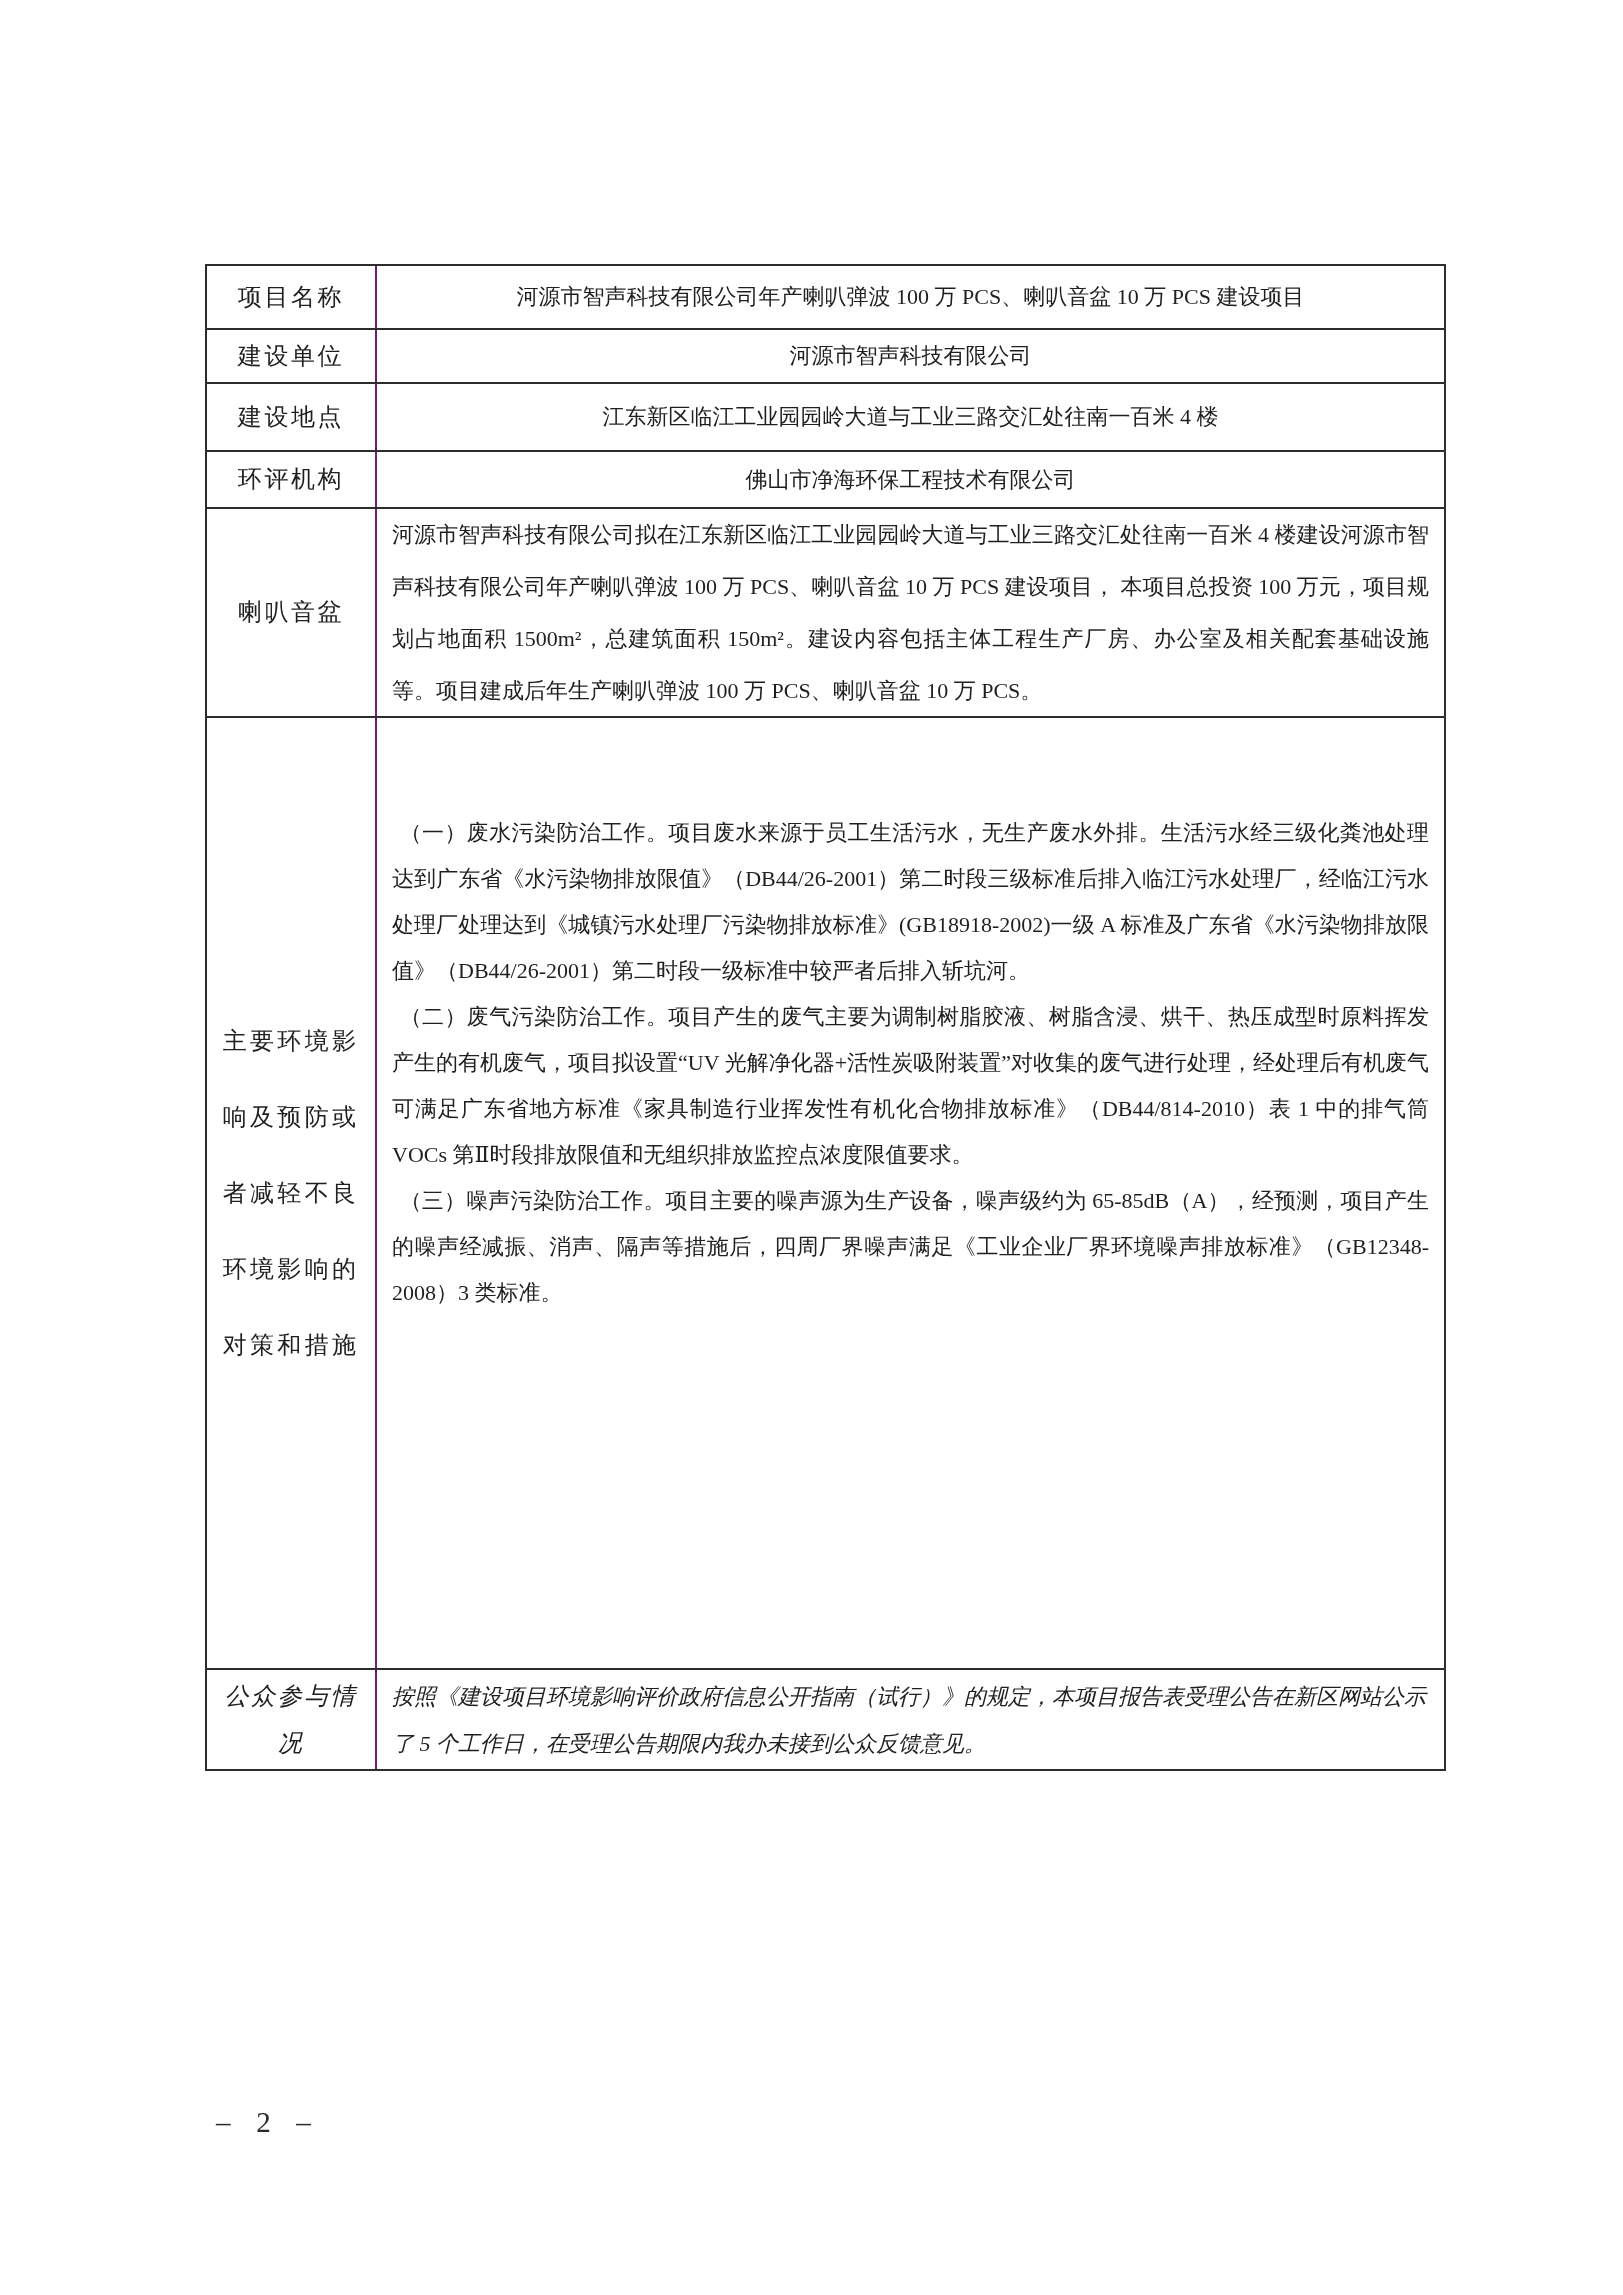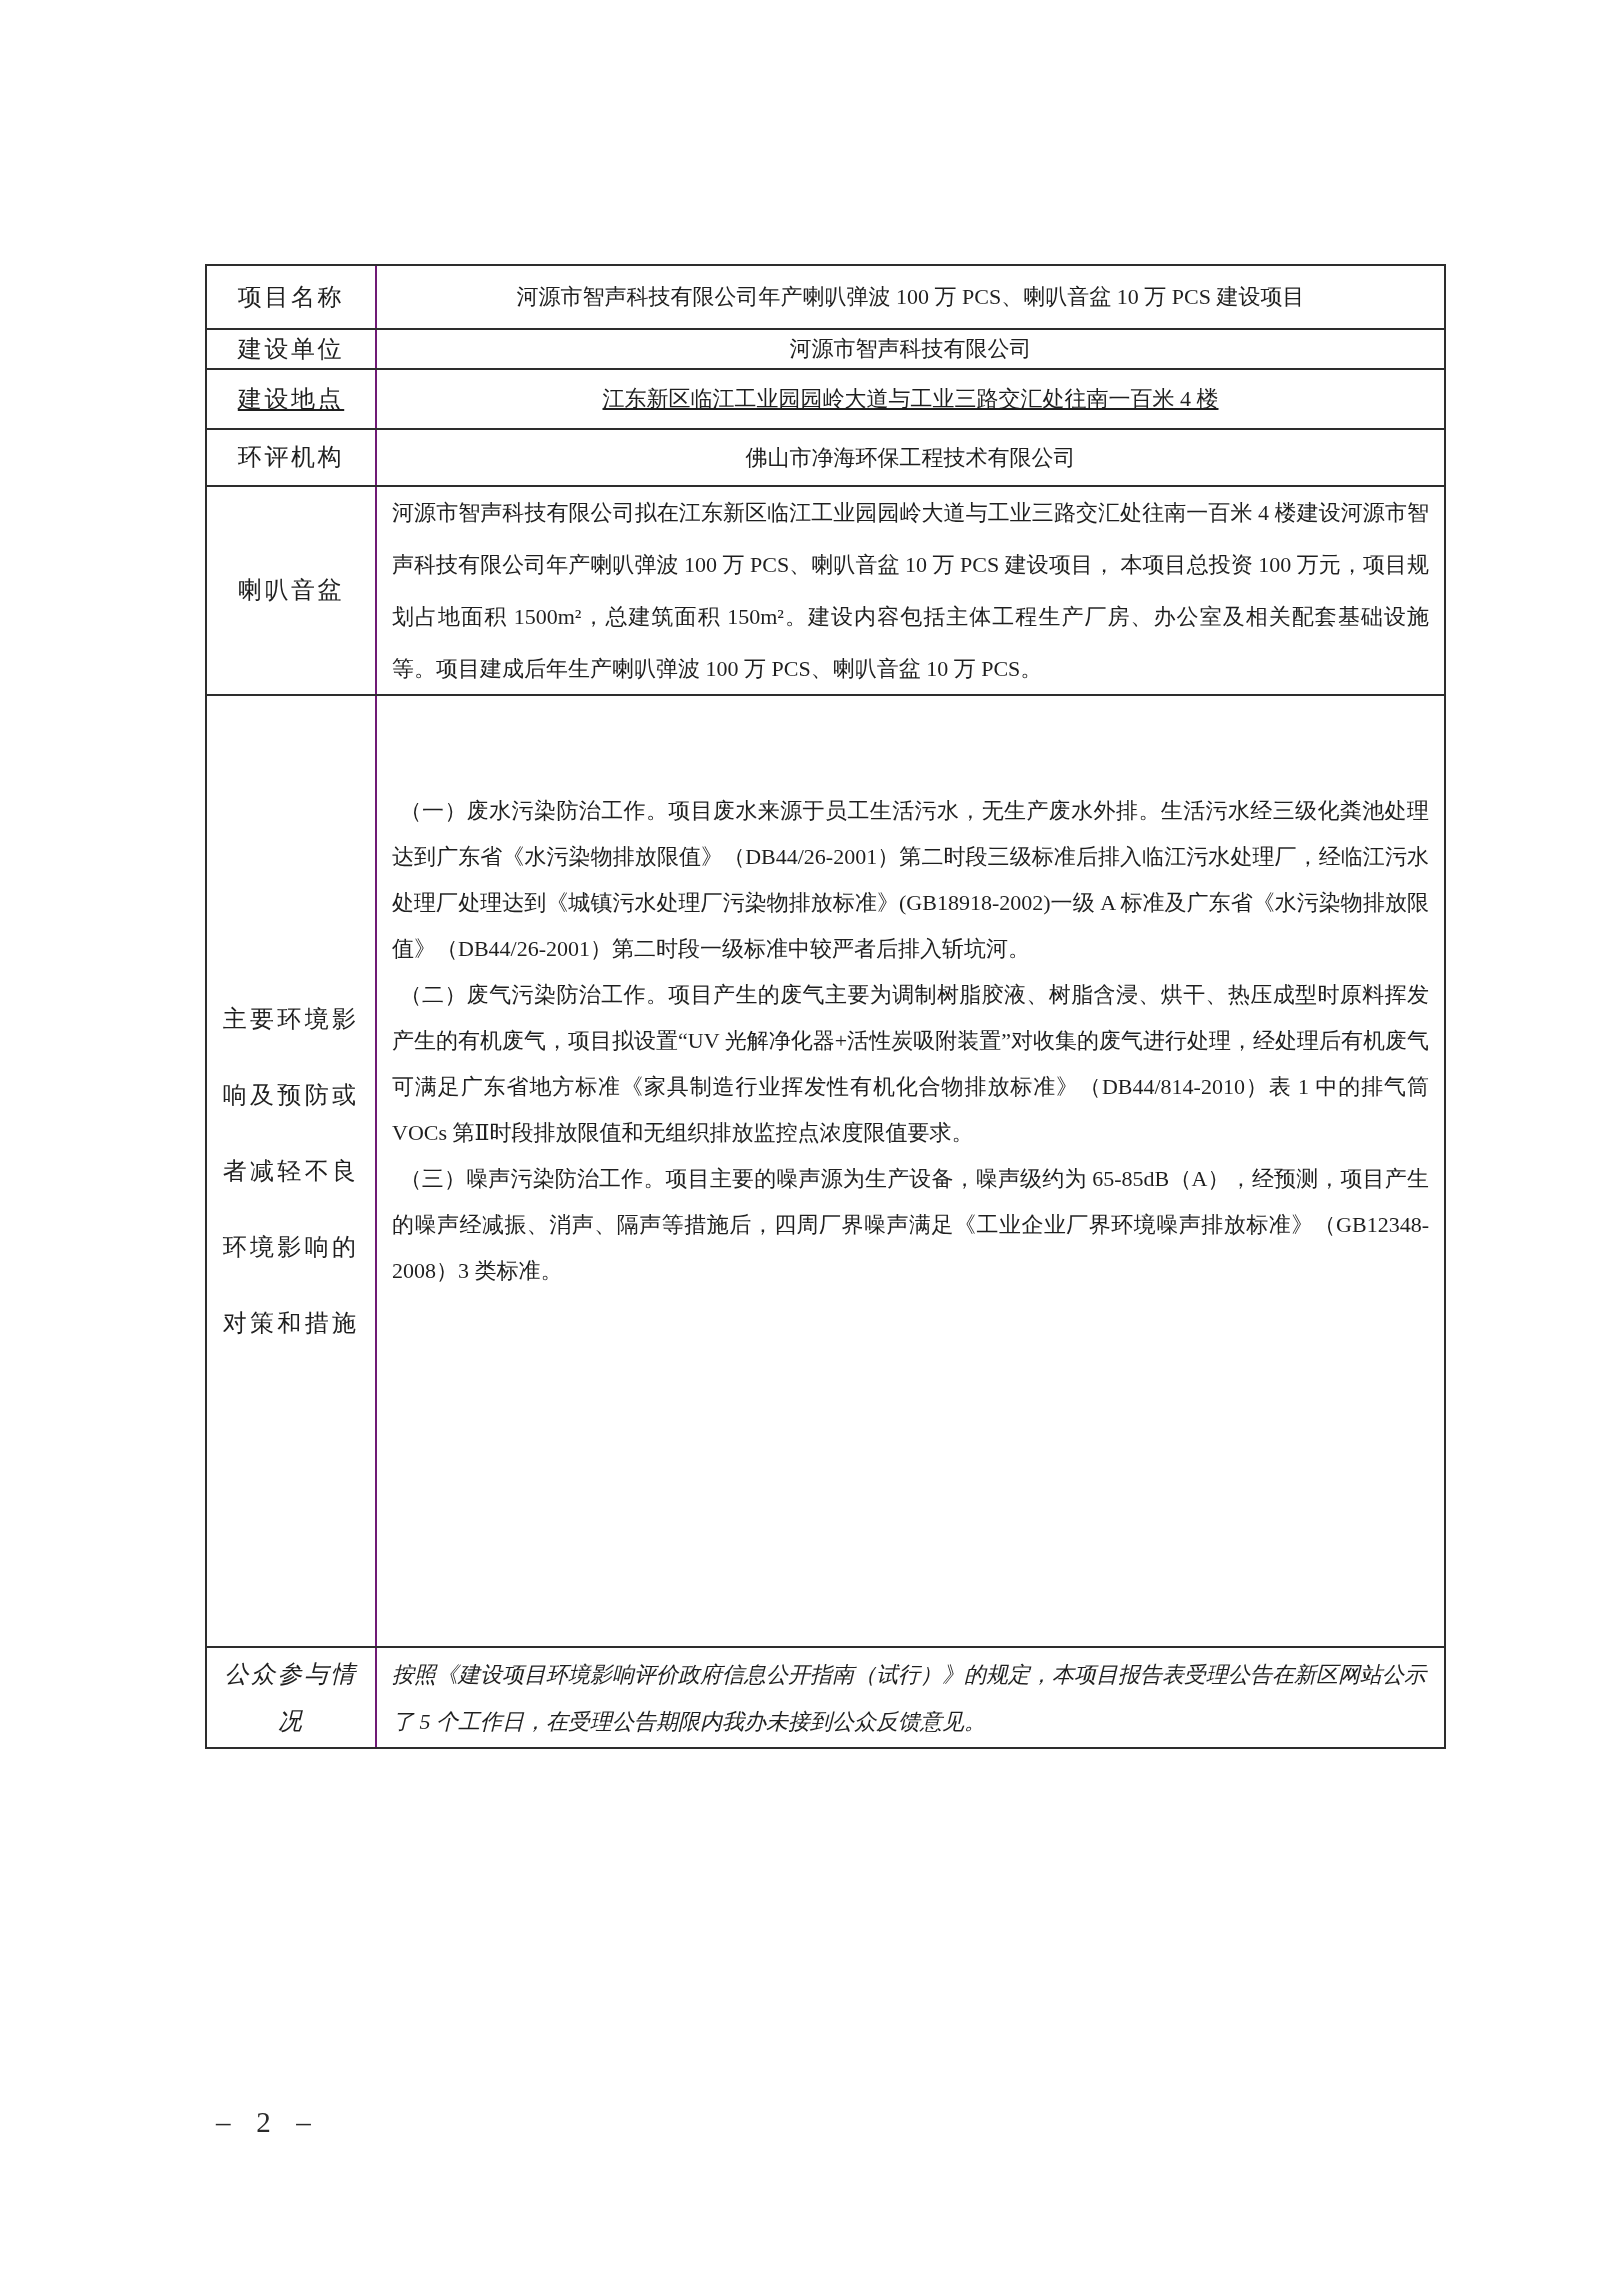--- a/index.html
+++ b/index.html
@@ -22,22 +22,22 @@
     background:#ffffff;
   }
   .row{
     display:flex;
     align-items:stretch;
     border-top:2px solid #2d2d2d;
     box-sizing:border-box;
   }
   .row:first-child{border-top:none;}
   .r1{height:62px;}
-  .r2{height:40px;}
-  .r3{height:60px;text-decoration:underline;}
+  .r2{height:54px;}
+  .r3{height:68px;}
   .r4{height:57px;}
   .r5{height:209px;}
   .r6{height:952px;}
   .r7{height:101px;font-style:italic;}
   .cell{box-sizing:border-box;}
   .label{
     width:170px;
     flex:0 0 170px;
     border-right:2px solid #701a75;
     display:flex;

